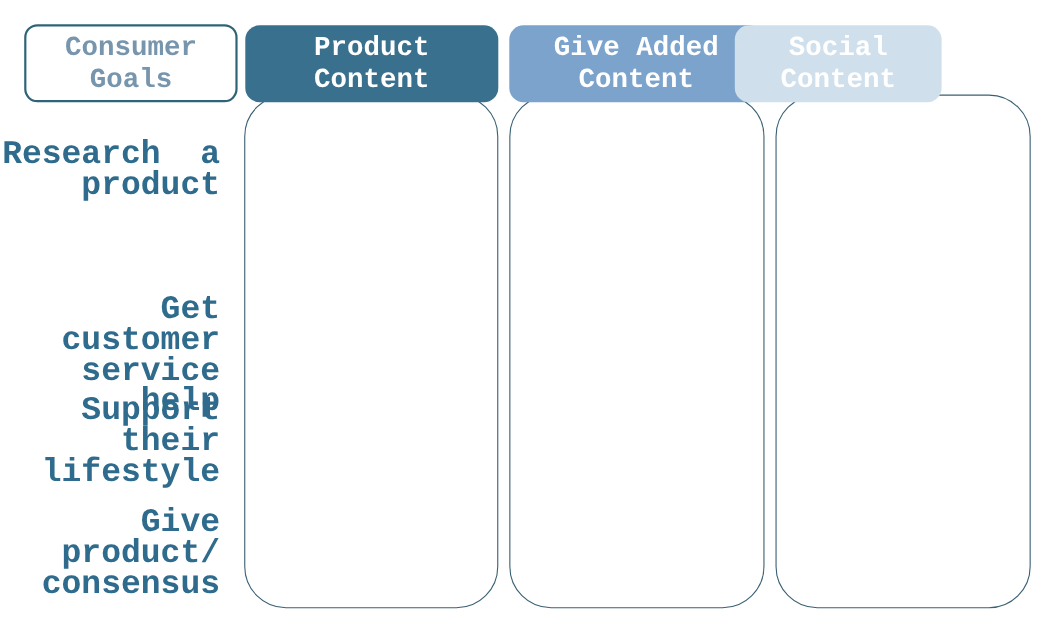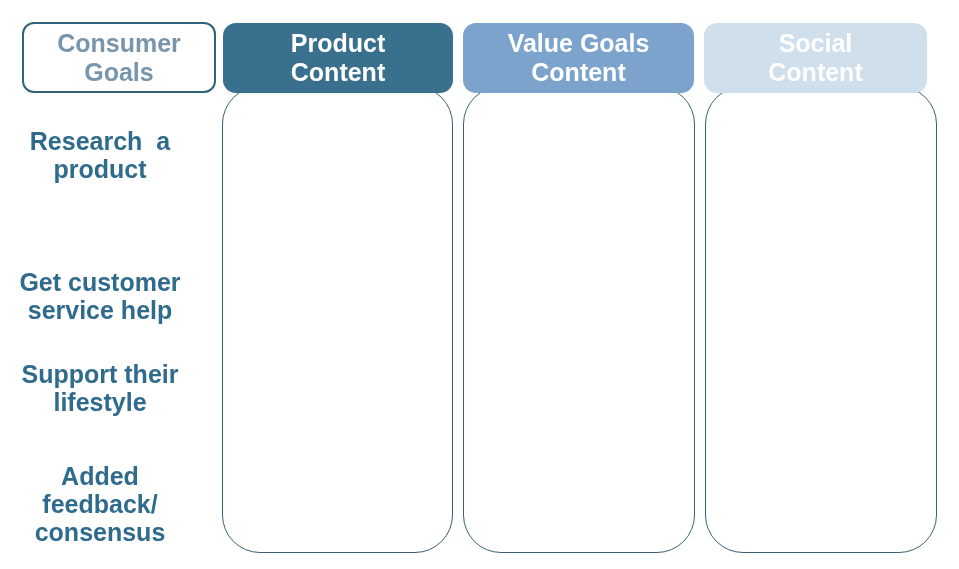--- a/index.html
+++ b/index.html
@@ -7,20 +7,21 @@
     padding: 0;
     background: #ffffff;
     font-family: "Liberation Sans", "DejaVu Sans", sans-serif;
   }
   .canvas {
     position: relative;
     width: 959px;
     height: 569px;
     background: var(--page-bg, #ffffff);
     overflow: hidden;
+    font-family: Liberation Mono, monospace;
   }
 
   
   .consumer-goals-box {
     position: absolute;
     left: 22px;
     top: 22px;
     width: 194px;
     height: 71px;
     box-sizing: border-box;
@@ -38,23 +39,23 @@
     font-weight: bold;
     line-height: 29px;
     white-space: pre-line;
   }
 
   
   .goal-item {
     position: absolute;
     left: 0;
     width: 200px;
-    text-align: center;
+    text-align: right;
     color: var(--goal-text, #2e6b8c);
-    font-size: 25px;
+    font-size: 30px;
     font-weight: bold;
     line-height: 28px;
     white-space: pre-line;
   }
   .goal-1 { top: 127px; }
   .goal-2 { top: 219px; }
   .goal-3 { top: 268px; }
   .goal-4 { top: 360px; }
   .goal-5 { top: 462px; }
 
@@ -85,45 +86,45 @@
     justify-content: center;
     text-align: center;
     font-size: 25px;
     font-weight: bold;
     line-height: 29px;
     white-space: pre-line;
     z-index: 2;
   }
   .col-head-1 { left: 223px; width: 230px; }
   .col-head-2 { left: 463px; width: 231px; }
-  .col-head-3 { left: 704px; width: 223px; }
+  .col-head-3 { left: 668px; width: 188px; }
 </style>
 </head>
 <body>
 
 <div class="canvas">
 
   <div class="consumer-goals-box">
     <div class="consumer-goals-title">Consumer
 Goals</div>
   </div>
 
   <div class="goal-item goal-1">Research&nbsp; a
 product</div>
   <div class="goal-item goal-3">Get customer
 service help</div>
   <div class="goal-item goal-4">Support their
 lifestyle</div>
-  <div class="goal-item goal-5">Added feedback/
+  <div class="goal-item goal-5">Give product/
 consensus</div>
 
   <div class="col-body col-body-1"></div>
   <div class="col-body col-body-2"></div>
   <div class="col-body col-body-3"></div>
 
   <div class="col-head col-head-1" style="background: rgb(57, 112, 142); color: rgb(255, 255, 255);">Product
 Content</div>
-  <div class="col-head col-head-2" style="background: rgb(123, 163, 203); color: rgb(255, 255, 255);">Value Goals
+  <div class="col-head col-head-2" style="background: rgb(123, 163, 203); color: rgb(255, 255, 255);">Give Added
 Content</div>
   <div class="col-head col-head-3" style="background: rgb(207, 224, 236); color: rgb(255, 255, 255);">Social
 Content</div>
 
 </div>
 
 </body></html>

